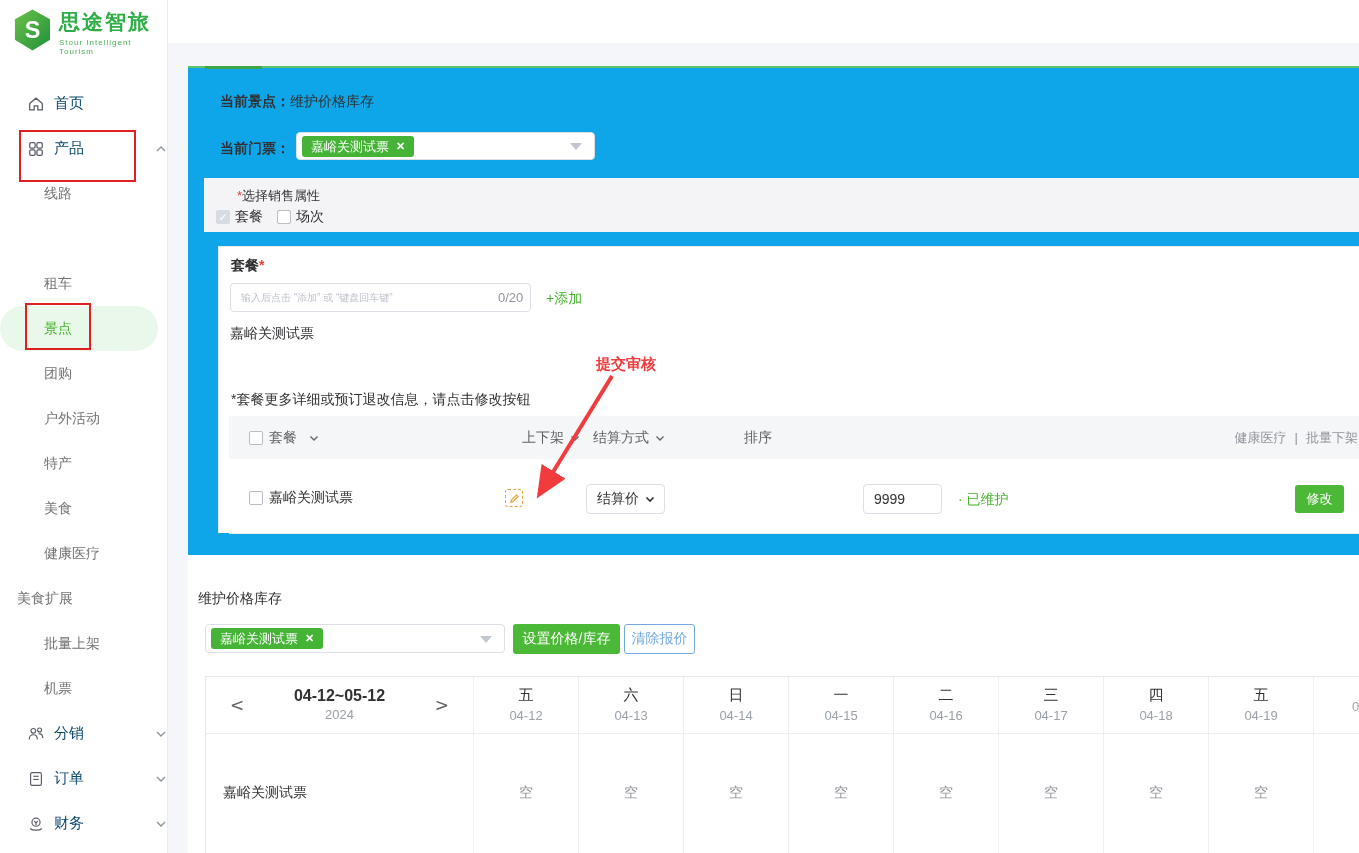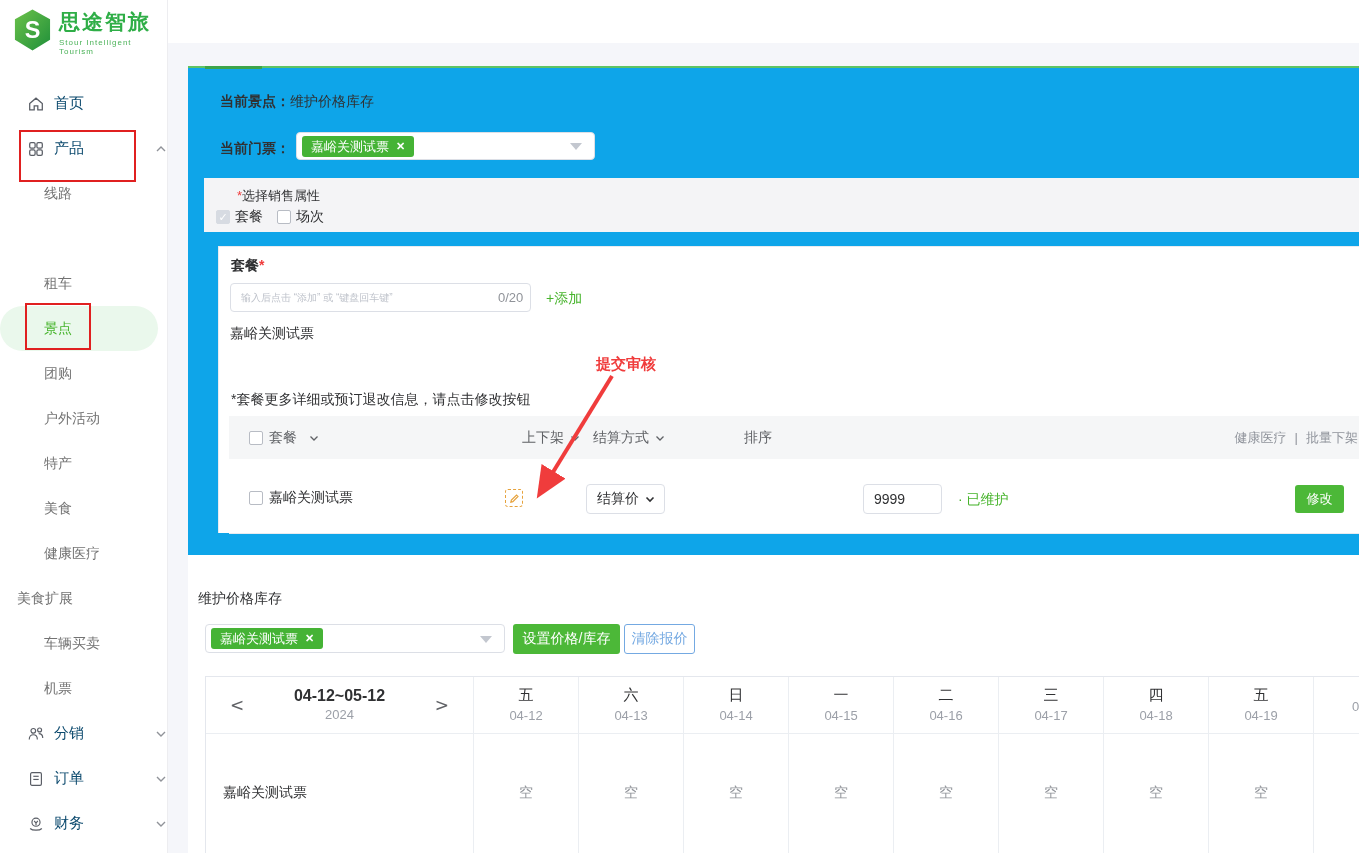--- a/index.html
+++ b/index.html
@@ -139,21 +139,21 @@
     <div class="menu-sub" style="top:486px;">
         <span>美食</span>
       </div>
     <div class="menu-sub" style="top:531px;">
         <span>健康医疗</span>
       </div>
     <div class="menu-sub" style="top:576px;padding-left:17px;">
         <span>美食扩展</span>
       </div>
     <div class="menu-sub" style="top:621px;">
-        <span>车辆买卖</span>
+        <span>批量上架</span>
       </div>
     <div class="menu-sub" style="top:666px;">
         <span>机票</span>
       </div>
 
     <div class="menu-top" style="top:711px;">
       <span class="mi">
         <svg width="18" height="18" viewBox="0 0 20 20" fill="none" stroke="#5a5e66" stroke-width="1.3">
           <circle cx="7" cy="6.5" r="2.6"></circle>
             <circle cx="14" cy="5.5" r="2.2"></circle>

